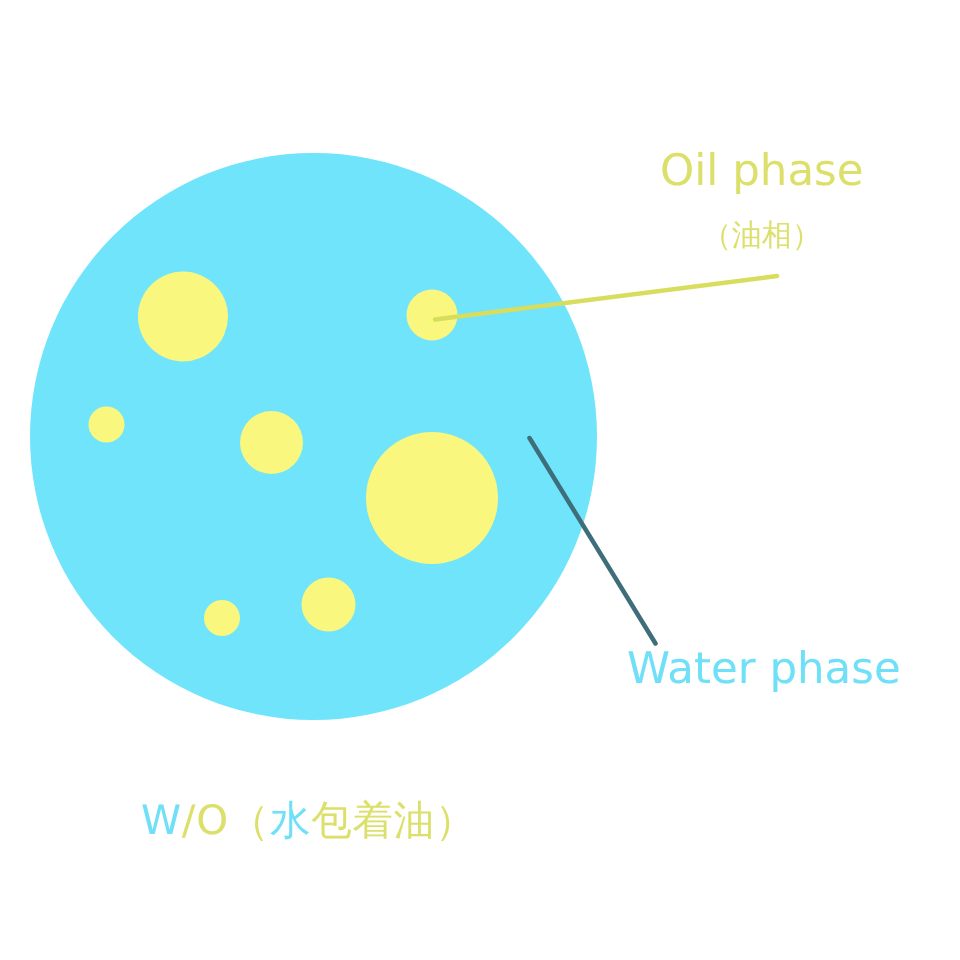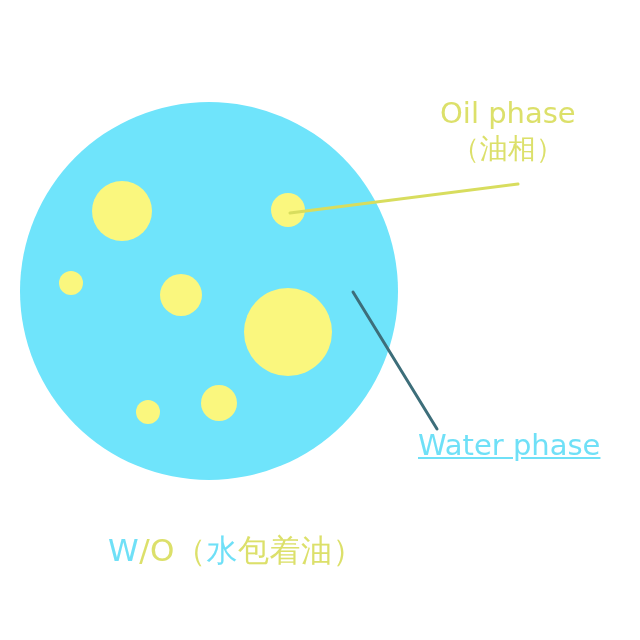--- a/index.html
+++ b/index.html
@@ -37,40 +37,39 @@
   }
   #oil-phase-label {
     left: 440px;
     top: 96px;
     text-align: center;
     color: #DCE06A;
     font-size: 29px;
   }
   #oil-phase-label .line-cn {
     display: block;
-    font-size: 28px;
-    margin-top: 2px;
+    font-size: 20px;
+    margin-top: 15px;
   }
   #water-phase-label {
     left: 418px;
     top: 428px;
     text-align: center;
     color: #6FE0F7;
     font-size: 29px;
-    text-decoration: underline;
   }
   #water-phase-label .line-cn {
     display: block;
     font-size: 28px;
     margin-top: 2px;
   }
   #caption-label {
-    left: 108px;
+    left: 94px;
     top: 532px;
-    font-size: 31px;
+    font-size: 27px;
     letter-spacing: 0.5px;
   }
   .cap-water { color: #6FE0F7; }
   .cap-oil { color: #DCE06A; }
 </style>
 </head>
 <body>
 
 <div id="diagram-root">
 

